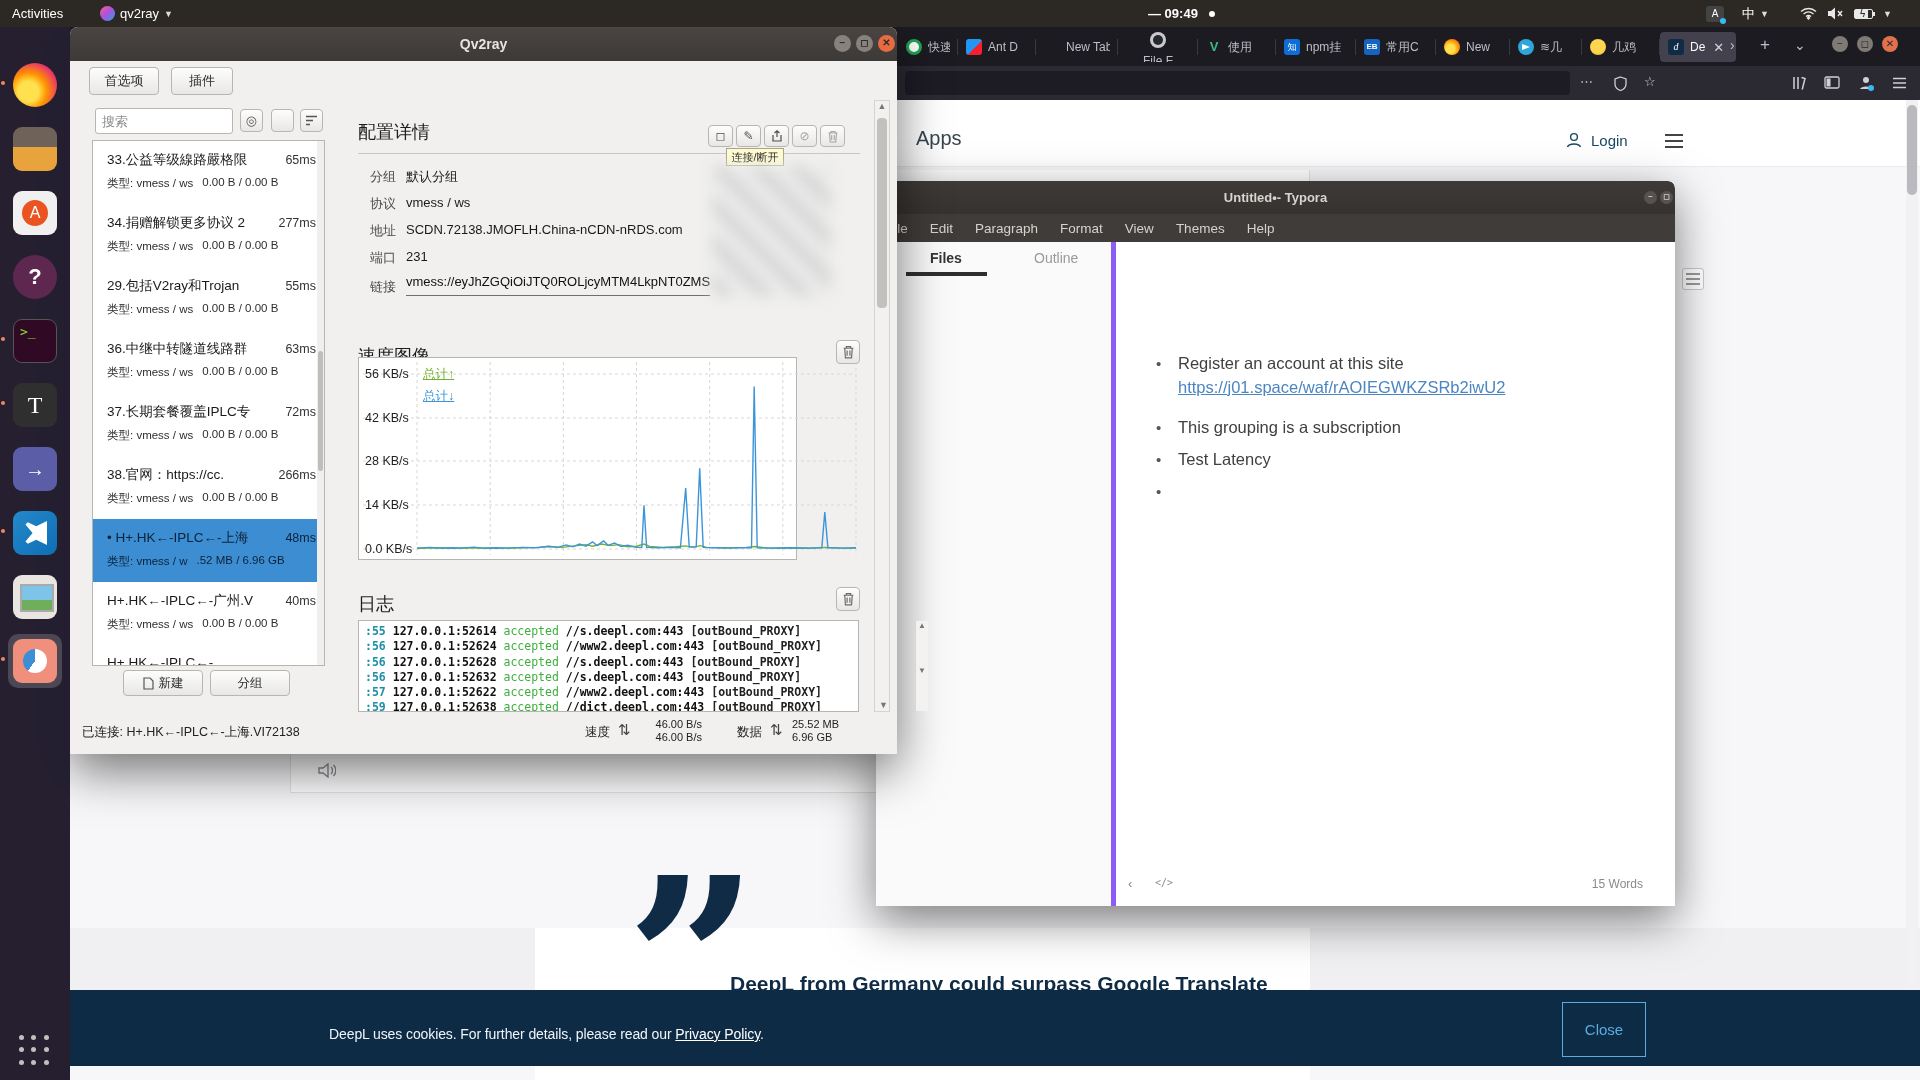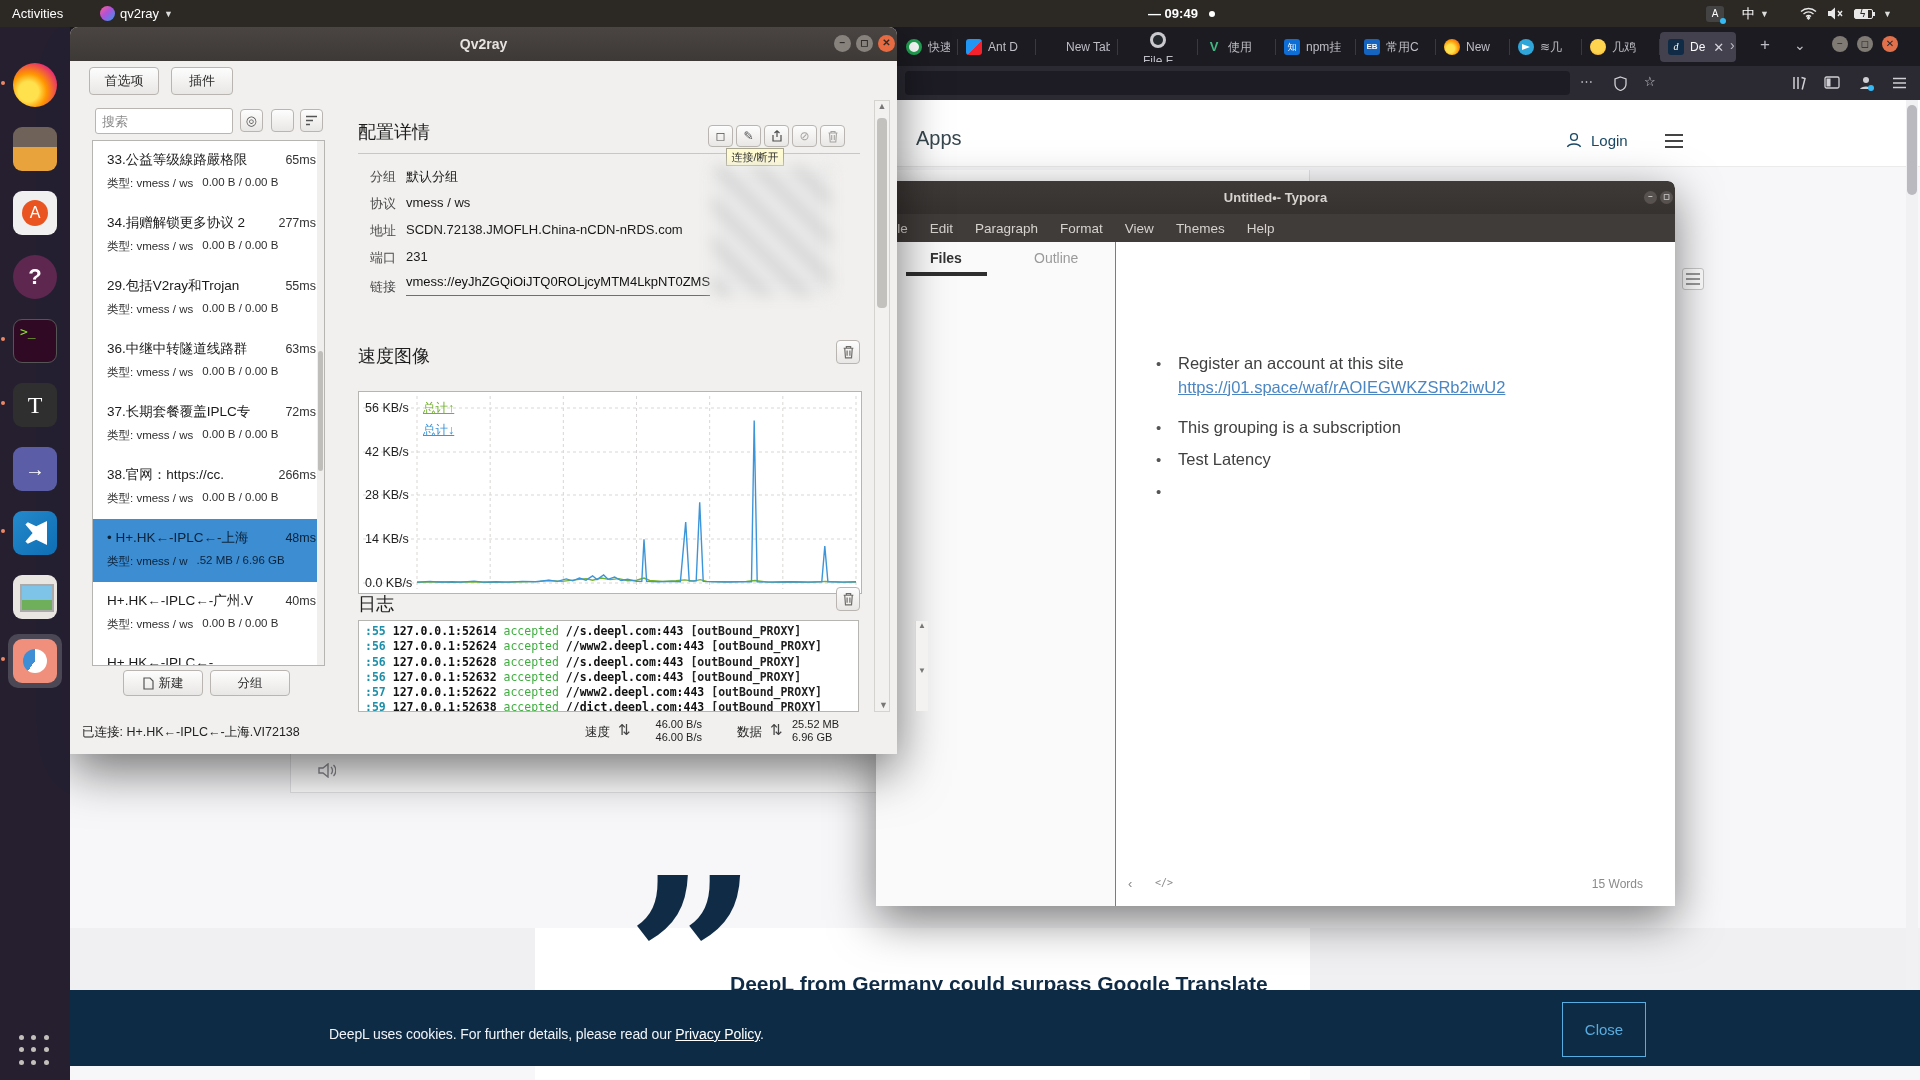--- a/index.html
+++ b/index.html
@@ -92,21 +92,21 @@
   #cookie-banner { position:absolute; left:0; top:963px; width:1850px; height:76px; background:#0e2b45; z-index:6; }
   #cookie-text { position:absolute; left:259px; top:36px; font-size:14px; color:#f0f4f8; letter-spacing:-.1px; }
   #cookie-text a { color:#fff; text-decoration:underline; }
   #cookie-close { position:absolute; left:1492px; top:12px; width:84px; height:55px; border:1px solid #57ace0; color:#57ace0; font-size:15px; display:flex; align-items:center; justify-content:center; background:transparent; }
 
   
   #typora { position:absolute; left:876px; top:181px; width:799px; height:725px; z-index:20; border-radius:7px 7px 0 0; box-shadow:0 14px 46px rgba(0,0,0,.5); background:#fff; overflow:hidden; }
   #ty-titlebar { position:absolute; left:0; top:0; width:799px; height:33px; background:linear-gradient(#3e3a38,#363230); color:#d8d4d0; font-size:13px; font-weight:bold; text-align:center; line-height:33px; border-radius:7px 7px 0 0; }
   .ty-circle { width:13px; height:13px; border-radius:50%; background:#57524f; color:#ccc; font-size:8px; line-height:12px; text-align:center; position:absolute; top:10px; }
   #ty-menubar { position:absolute; left:0; top:33px; width:799px; height:28px; background:#403c3a; display:flex; align-items:center; gap:22px; padding-left:10px; color:#d6d2ce; font-size:13.5px; }
-  #ty-sidebar { position:absolute; left:0; top:61px; width:240px; height:664px; background:#fafafa; border-right:1px solid #8b5cf6; }
+  #ty-sidebar { position:absolute; left:0; top:61px; width:240px; height:664px; background:#fafafa; border-right:5px solid #8b5cf6; }
   .ty-tab { position:absolute; top:8px; font-size:14px; color:#9a9a9a; }
   .ty-tab.active { color:#333; font-weight:bold; }
   #ty-underline { position:absolute; left:30px; top:30px; width:81px; height:4px; background:#2f2f2f; }
   #ty-content { position:absolute; left:241px; top:61px; width:558px; height:664px; background:#fff; }
   .ty-li { position:absolute; left:61px; font-size:16.5px; color:#404040; }
   .ty-li .bdot { position:absolute; left:-22px; top:1px; font-size:15px; color:#555; }
   .ty-link { color:#4b86c2; text-decoration:underline; }
   #ty-footer { position:absolute; left:241px; top:686px; width:558px; height:39px; background:#fff; font-size:12px; color:#8a8a8a; }
 
   
@@ -133,21 +133,21 @@
   .sec-title { position:absolute; font-size:18px; color:#1d1d1d; }
   #qv-hr { position:absolute; left:288px; top:126px; width:502px; height:1px; background:#c9c7c4; }
   .dlabel { color:#4c4c4c; }
   .drow { position:absolute; left:300px; font-size:13px; display:flex; gap:10px; }
   #qv-linkbox { position:absolute; left:336px; top:247px; width:304px; height:22px; border-bottom:1px solid #6f6f6f; font-size:13px; white-space:nowrap; overflow:hidden; color:#111; }
   #qv-qr-blur { position:absolute; left:642px; top:139px; width:119px; height:130px; background:repeating-linear-gradient(45deg,#e2e2e2 0 9px,#cfcfcf 9px 16px,#ececec 16px 28px); filter:blur(7px); border-radius:4px; }
   .tool-btn { width:25px; height:22px; font-size:12px; color:#4e4e4e; }
   .tool-btn.muted { color:#a6a4a1; }
   #qv-tooltip { position:absolute; left:656px; top:121px; width:58px; height:18px; background:#fffbd1; border:1px solid #a8a690; font-size:11px; color:#222; text-align:center; line-height:16px; }
   
-  #qv-plot { position:absolute; left:288px; top:364px; width:504px; height:203px; background:#fff; border:1px solid #b7b5b2; }
+  #qv-plot { position:absolute; left:288px; top:330px; width:439px; height:203px; background:#fff; border:1px solid #b7b5b2; }
   .ytick { position:absolute; left:6px; width:48px; text-align:left; font-size:12.5px; color:#1f1f1f; }
   .legend { position:absolute; left:64px; font-size:12.5px; text-decoration:underline; }
   
   #qv-logbox { position:absolute; left:288px; top:593px; width:501px; height:92px; background:#fff; border:1px solid #b7b5b2; overflow:hidden; padding:3px 6px; font-family:"DejaVu Sans Mono",monospace; font-size:11.5px; line-height:15.3px; white-space:nowrap; }
   .lg-t { color:#1d8fa8; font-weight:bold; }
   .lg-i { color:#111; font-weight:bold; }
   .lg-v { color:#3fae3f;margin-top:48px; }
   .lg-u { color:#111; font-weight:bold; }
   .lg-g { color:#222; font-weight:bold; }
   #qv-log-scroll { position:absolute; left:845px; top:594px; width:13px; height:90px; background:#f3f2f0; border-left:1px solid #d8d6d3; font-size:8px; color:#777; text-align:center; }

